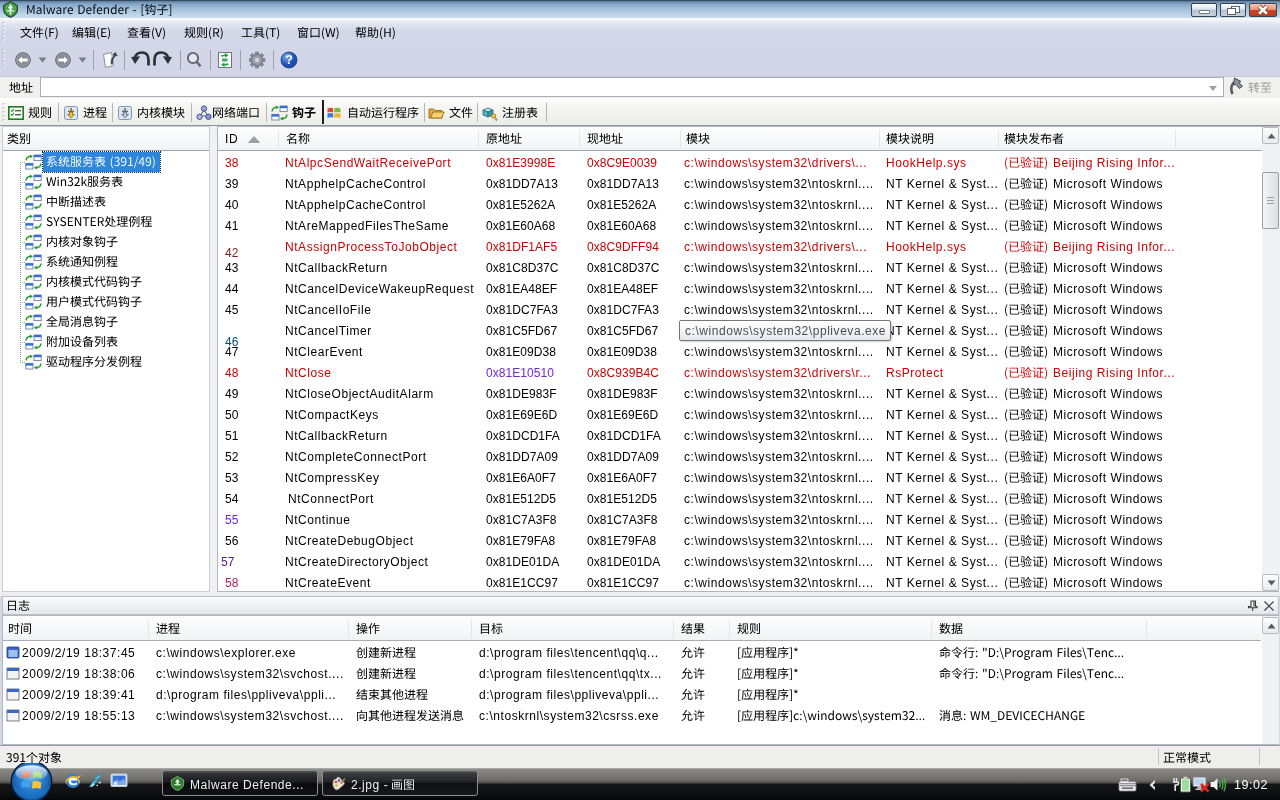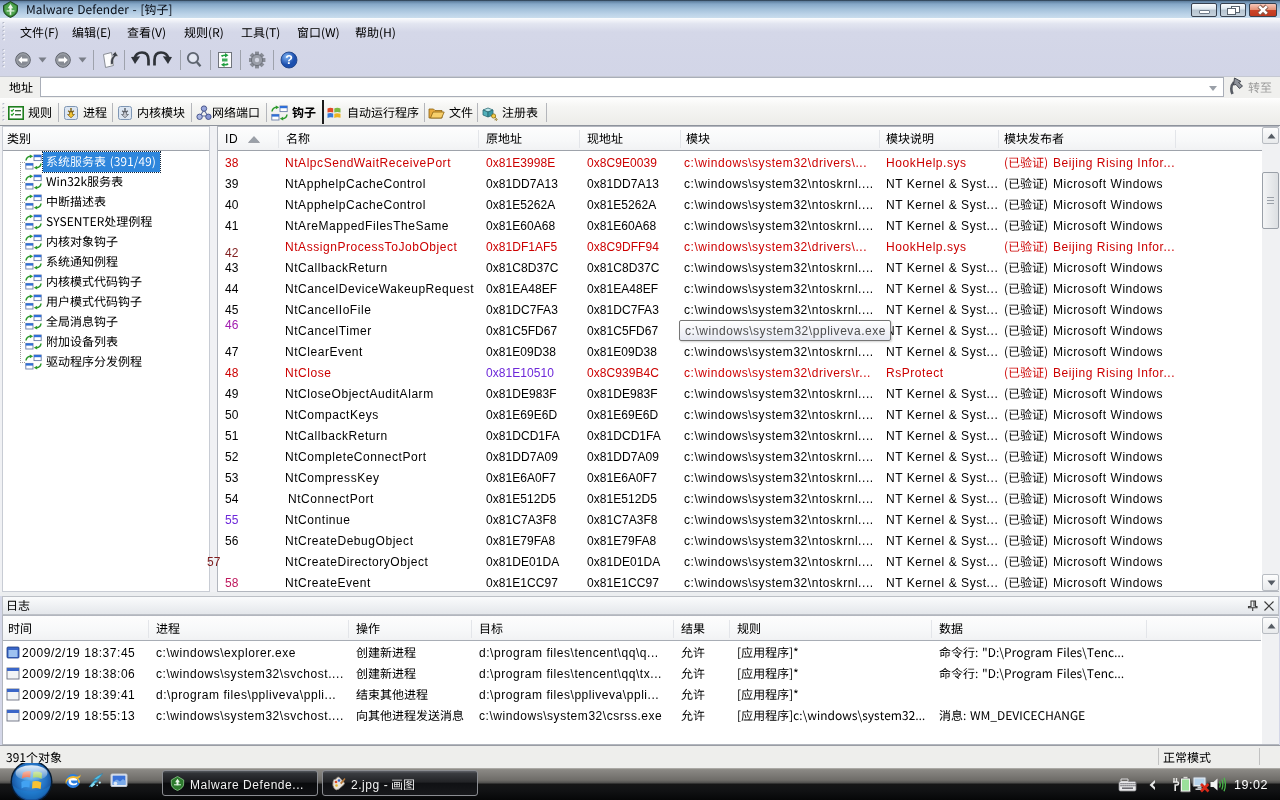--- a/index.html
+++ b/index.html
@@ -968,21 +968,21 @@
 <svg class="ct" style="left:1004px;top:301.7px" width="45" height="16" viewBox="0 -12 45 16">
     <g fill="#000">
       <use href="#g28"></use>
       <use href="#g5df2" x="4.1"></use>
       <use href="#g9a8c" x="16.1"></use>
       <use href="#g8bc1" x="28.1"></use>
       <use href="#g29" x="40.1"></use>
     </g>
   </svg>
 <div class="lt" style="left:1053px;top:301.5px;color:#000">Microsoft Windows</div>
-<div class="lt hx" style="left:225px;top:317px;color:#a21caf">46</div>
+<div class="lt hx" style="left:225px;top:334px;color:#0c4a6e">46</div>
 <div class="lt" style="left:285px;top:322.5px;color:#000">NtCancelTimer</div>
 <div class="lt hx" style="left:486px;top:322.5px;color:#000">0x81C5FD67</div>
 <div class="lt hx" style="left:587px;top:322.5px;color:#000">0x81C5FD67</div>
 <div class="lt" style="left:684px;top:322.5px;color:#000">c:\windows\system32\ntoskrnl....</div>
 <div class="lt" style="left:886px;top:322.5px;color:#000">NT Kernel &amp; Syst...</div>
 <svg class="ct" style="left:1004px;top:322.7px" width="45" height="16" viewBox="0 -12 45 16">
     <g fill="#000">
       <use href="#g28"></use>
       <use href="#g5df2" x="4.1"></use>
       <use href="#g9a8c" x="16.1"></use>
@@ -1144,21 +1144,21 @@
 <svg class="ct" style="left:1004px;top:532.7px" width="45" height="16" viewBox="0 -12 45 16">
     <g fill="#000">
       <use href="#g28"></use>
       <use href="#g5df2" x="4.1"></use>
       <use href="#g9a8c" x="16.1"></use>
       <use href="#g8bc1" x="28.1"></use>
       <use href="#g29" x="40.1"></use>
     </g>
   </svg>
 <div class="lt" style="left:1053px;top:532.5px;color:#000">Microsoft Windows</div>
-<div class="lt hx" style="left:207px;top:553.5px;color:#7f1d1d">57</div>
+<div class="lt hx" style="left:221px;top:553.5px;color:#4c1d95">57</div>
 <div class="lt" style="left:285px;top:553.5px;color:#000">NtCreateDirectoryObject</div>
 <div class="lt hx" style="left:486px;top:553.5px;color:#000">0x81DE01DA</div>
 <div class="lt hx" style="left:587px;top:553.5px;color:#000">0x81DE01DA</div>
 <div class="lt" style="left:684px;top:553.5px;color:#000">c:\windows\system32\ntoskrnl....</div>
 <div class="lt" style="left:886px;top:553.5px;color:#000">NT Kernel &amp; Syst...</div>
 <svg class="ct" style="left:1004px;top:553.7px" width="45" height="16" viewBox="0 -12 45 16">
     <g fill="#000">
       <use href="#g28"></use>
       <use href="#g5df2" x="4.1"></use>
       <use href="#g9a8c" x="16.1"></use>
@@ -1442,21 +1442,21 @@
       <use href="#g5176" x="12.0"></use>
       <use href="#g4ed6" x="24.0"></use>
       <use href="#g8fdb" x="36.0"></use>
       <use href="#g7a0b" x="48.0"></use>
       <use href="#g53d1" x="60.0"></use>
       <use href="#g9001" x="72.0"></use>
       <use href="#g6d88" x="84.0"></use>
       <use href="#g606f" x="96.0"></use>
     </g>
   </svg>
-<div class="lt" style="left:479px;top:707.5px">c:\windows\system32\csrss.exe</div>
+<div class="lt" style="left:479px;top:707.5px">c:\ntoskrnl\system32\csrss.exe</div>
 <svg class="ct" style="left:681px;top:707.7px" width="25" height="16" viewBox="0 -12 25 16">
     <g fill="#000">
       <use href="#g5141"></use>
       <use href="#g8bb8" x="12.0"></use>
     </g>
   </svg>
 <svg class="ct" style="left:737px;top:707.7px" width="189" height="16" viewBox="0 -12 189 16">
     <g fill="#000">
       <use href="#g5b"></use>
       <use href="#g5e94" x="4.1"></use>

